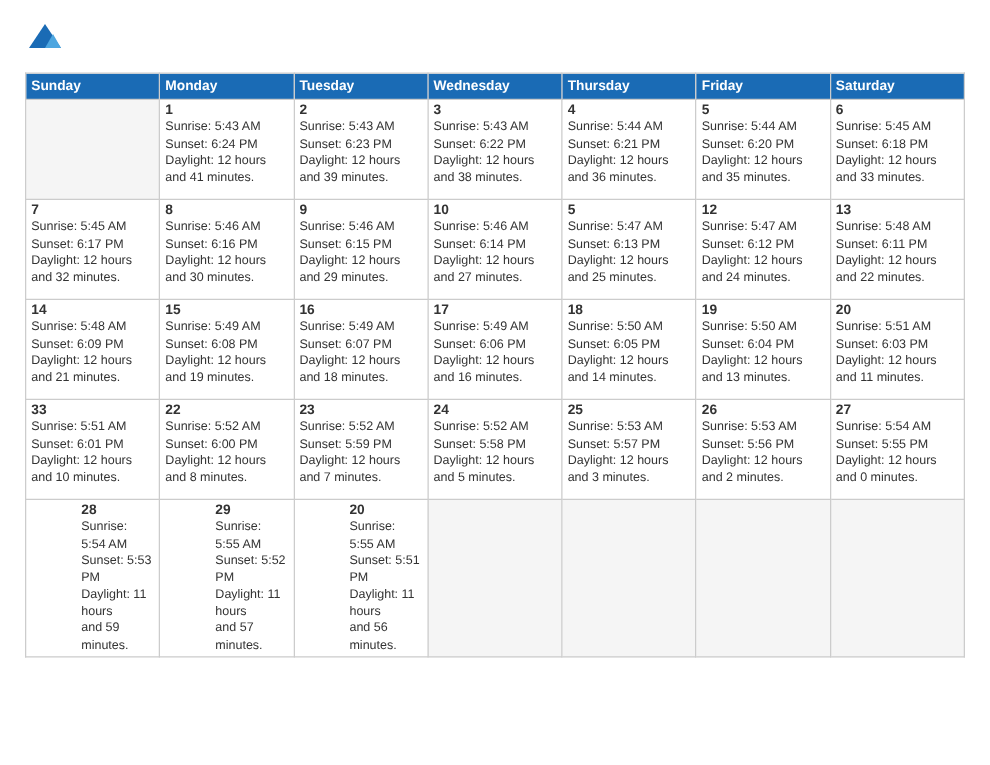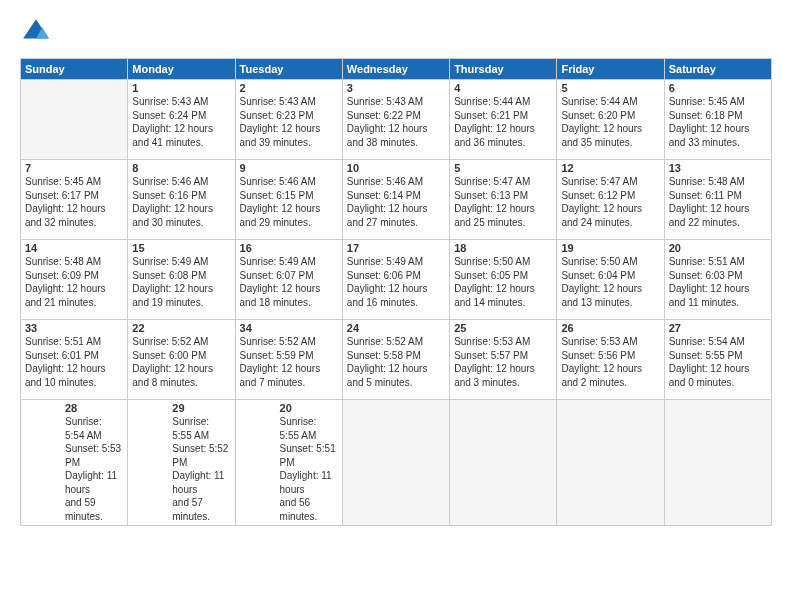--- a/index.html
+++ b/index.html
@@ -291,21 +291,21 @@
 and 10 minutes.</div>
           </td>
           <td>
             <span class="day-number">22</span>
             <div class="day-info" style="white-space: pre-line;">Sunrise: 5:52 AM
 Sunset: 6:00 PM
 Daylight: 12 hours
 and 8 minutes.</div>
           </td>
           <td>
-            <span class="day-number">34</span>
+            <span class="day-number">23</span>
             <div class="day-info" style="white-space: pre-line;">Sunrise: 5:52 AM
 Sunset: 5:59 PM
 Daylight: 12 hours
 and 7 minutes.</div>
           </td>
           <td>
             <span class="day-number">24</span>
             <div class="day-info" style="white-space: pre-line;">Sunrise: 5:52 AM
 Sunset: 5:58 PM
 Daylight: 12 hours

